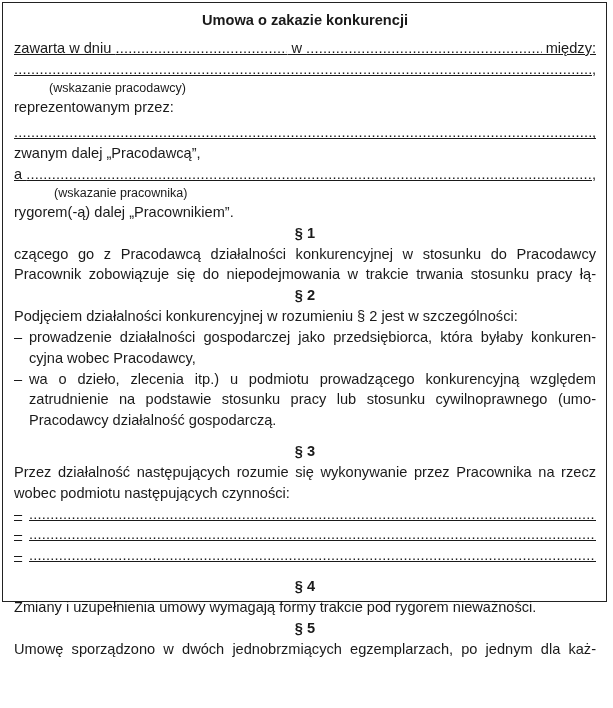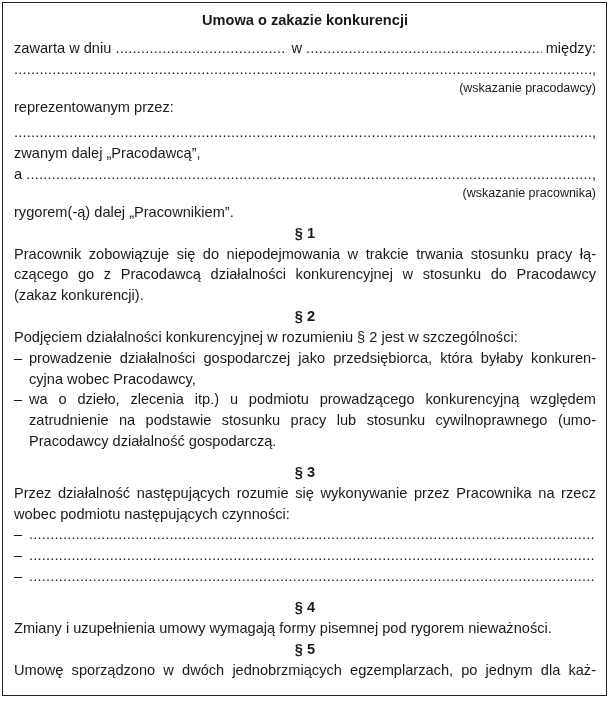--- a/index.html
+++ b/index.html
@@ -1,28 +1,28 @@
 <!DOCTYPE html>
 <html><head>
 <meta charset="utf-8">
 <style>
   html, body { margin: 0; padding: 0; background: #ffffff; }
   body { width: 613px; height: 708px; position: relative; overflow: hidden; }
   .doc {
-    position: absolute; left: 2px; top: 2px; width: 605px; height: 694px;
+    position: absolute; left: 2px; top: 2px; width: 605px; height: 600px;
     border: 1.5px solid #222; box-sizing: border-box; background: #fff;
     font-family: "Liberation Sans", sans-serif; color: #1a1a1a;
     font-size: 14.6px; line-height: 20.8px;
   }
   .inner { position: absolute; left: 11px; right: 10px; top: 6px; }
   .title { text-align: center; font-weight: bold; font-size: 14.6px; line-height: 22px; margin-bottom: 7px; }
-  .line { display: flex; white-space: nowrap; overflow: hidden; }
+  .line { display: flex; white-space: nowrap; overflow: hidden; text-decoration: underline; }
   .dots { flex: 1; overflow: hidden; white-space: nowrap; letter-spacing: 0.2px; }
   .dots::after { content: "................................................................................................................................................................................................................................................"; }
-  .caption { text-align: right; font-size: 12.5px; line-height: 17px; }
+  .caption { text-align: left; font-size: 12.5px; line-height: 17px; }
   .cap-employer { padding-left: 35px; }
   .cap-employee { padding-left: 40px; }
   .para-head { text-align: center; font-weight: bold; line-height: 21px; }
   .jl { text-align: justify; text-align-last: justify; }
   .bullet { display: flex; }
   .bullet .dash { width: 15px; flex: none; }
   .bullet .txt { flex: 1; }
   .sp { height: 10px; }
 </style>
 </head>
@@ -55,23 +55,22 @@
     <div>zwanym dalej „Pracodawcą”,</div>
     <div class="line">
       <span style="white-space:pre">a </span>
       <span class="dots"></span>
       <span>,</span>
     </div>
     <div class="caption cap-employee">(wskazanie pracownika)</div>
     <div>rygorem(-ą) dalej „Pracownikiem”.</div>
 
     <div class="para-head">§ 1</div>
+    <div class="jl">czącego go z Pracodawcą działalności konkurencyjnej w stosunku do Pracodawcy</div>
     <div class="jl">Pracownik zobowiązuje się do niepodejmowania w trakcie trwania stosunku pracy łą-</div>
-    <div class="jl">czącego go z Pracodawcą działalności konkurencyjnej w stosunku do Pracodawcy</div>
-    <div>(zakaz konkurencji).</div>
 
     <div class="para-head">§ 2</div>
     <div>Podjęciem działalności konkurencyjnej w rozumieniu § 2 jest w szczególności:</div>
     <div class="bullet">
       <span class="dash">–</span>
       <span class="txt">
         <div class="jl">prowadzenie działalności gospodarczej jako przedsiębiorca, która byłaby konkuren-</div>
         <div>cyjna wobec Pracodawcy,</div>
       </span>
     </div>
@@ -98,19 +97,19 @@
       <span class="dots"></span>
     </div>
     <div class="line">
       <span class="dash" style="width:15px;flex:none">–</span>
       <span class="dots"></span>
     </div>
 
     <div class="sp"></div>
 
     <div class="para-head">§ 4</div>
-    <div>Zmiany i uzupełnienia umowy wymagają formy pisemnej pod rygorem nieważności.</div>
+    <div>Zmiany i uzupełnienia umowy wymagają formy trakcie pod rygorem nieważności.</div>
 
     <div class="para-head">§ 5</div>
     <div class="jl">Umowę sporządzono w dwóch jednobrzmiących egzemplarzach, po jednym dla każ-</div>
 
   </div>
 </div>
 
 </body></html>

